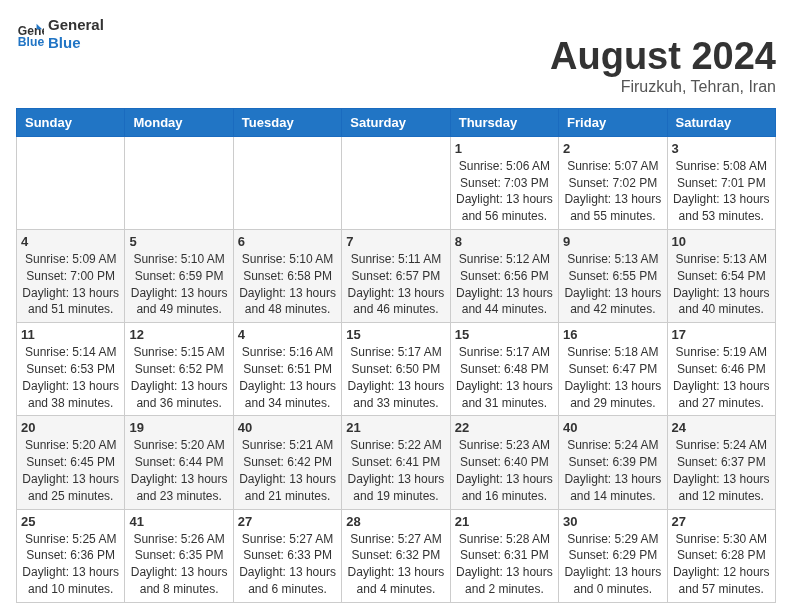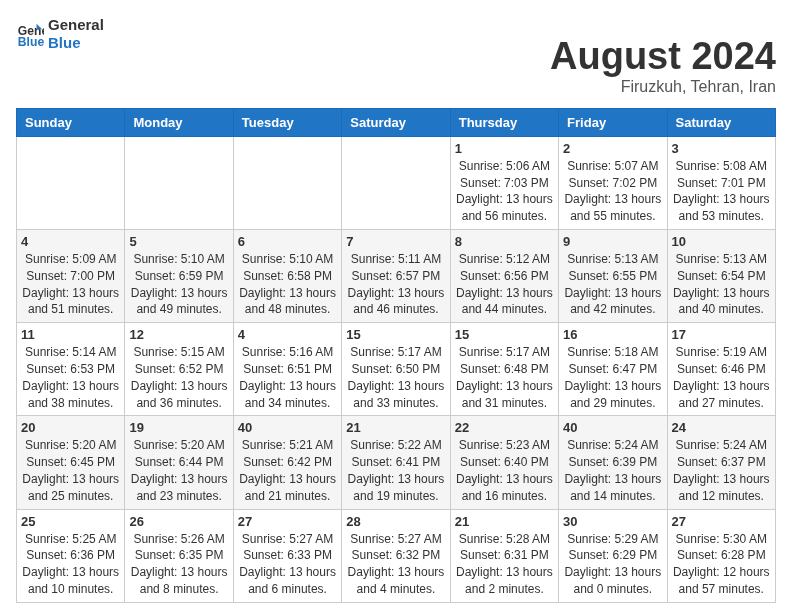--- a/index.html
+++ b/index.html
@@ -224,21 +224,21 @@
           <div class="day-num">24</div>
           <div class="day-detail">Sunrise: 5:24 AM<br>Sunset: 6:37 PM<br>Daylight: 13 hours<br>and 12 minutes.</div>
         </td>
       </tr>
       <tr>
         <td>
           <div class="day-num">25</div>
           <div class="day-detail">Sunrise: 5:25 AM<br>Sunset: 6:36 PM<br>Daylight: 13 hours<br>and 10 minutes.</div>
         </td>
         <td>
-          <div class="day-num">26</div>
+          <div class="day-num">41</div>
           <div class="day-detail">Sunrise: 5:26 AM<br>Sunset: 6:35 PM<br>Daylight: 13 hours<br>and 8 minutes.</div>
         </td>
         <td>
           <div class="day-num">27</div>
           <div class="day-detail">Sunrise: 5:27 AM<br>Sunset: 6:33 PM<br>Daylight: 13 hours<br>and 6 minutes.</div>
         </td>
         <td>
           <div class="day-num">28</div>
           <div class="day-detail">Sunrise: 5:27 AM<br>Sunset: 6:32 PM<br>Daylight: 13 hours<br>and 4 minutes.</div>
         </td>

